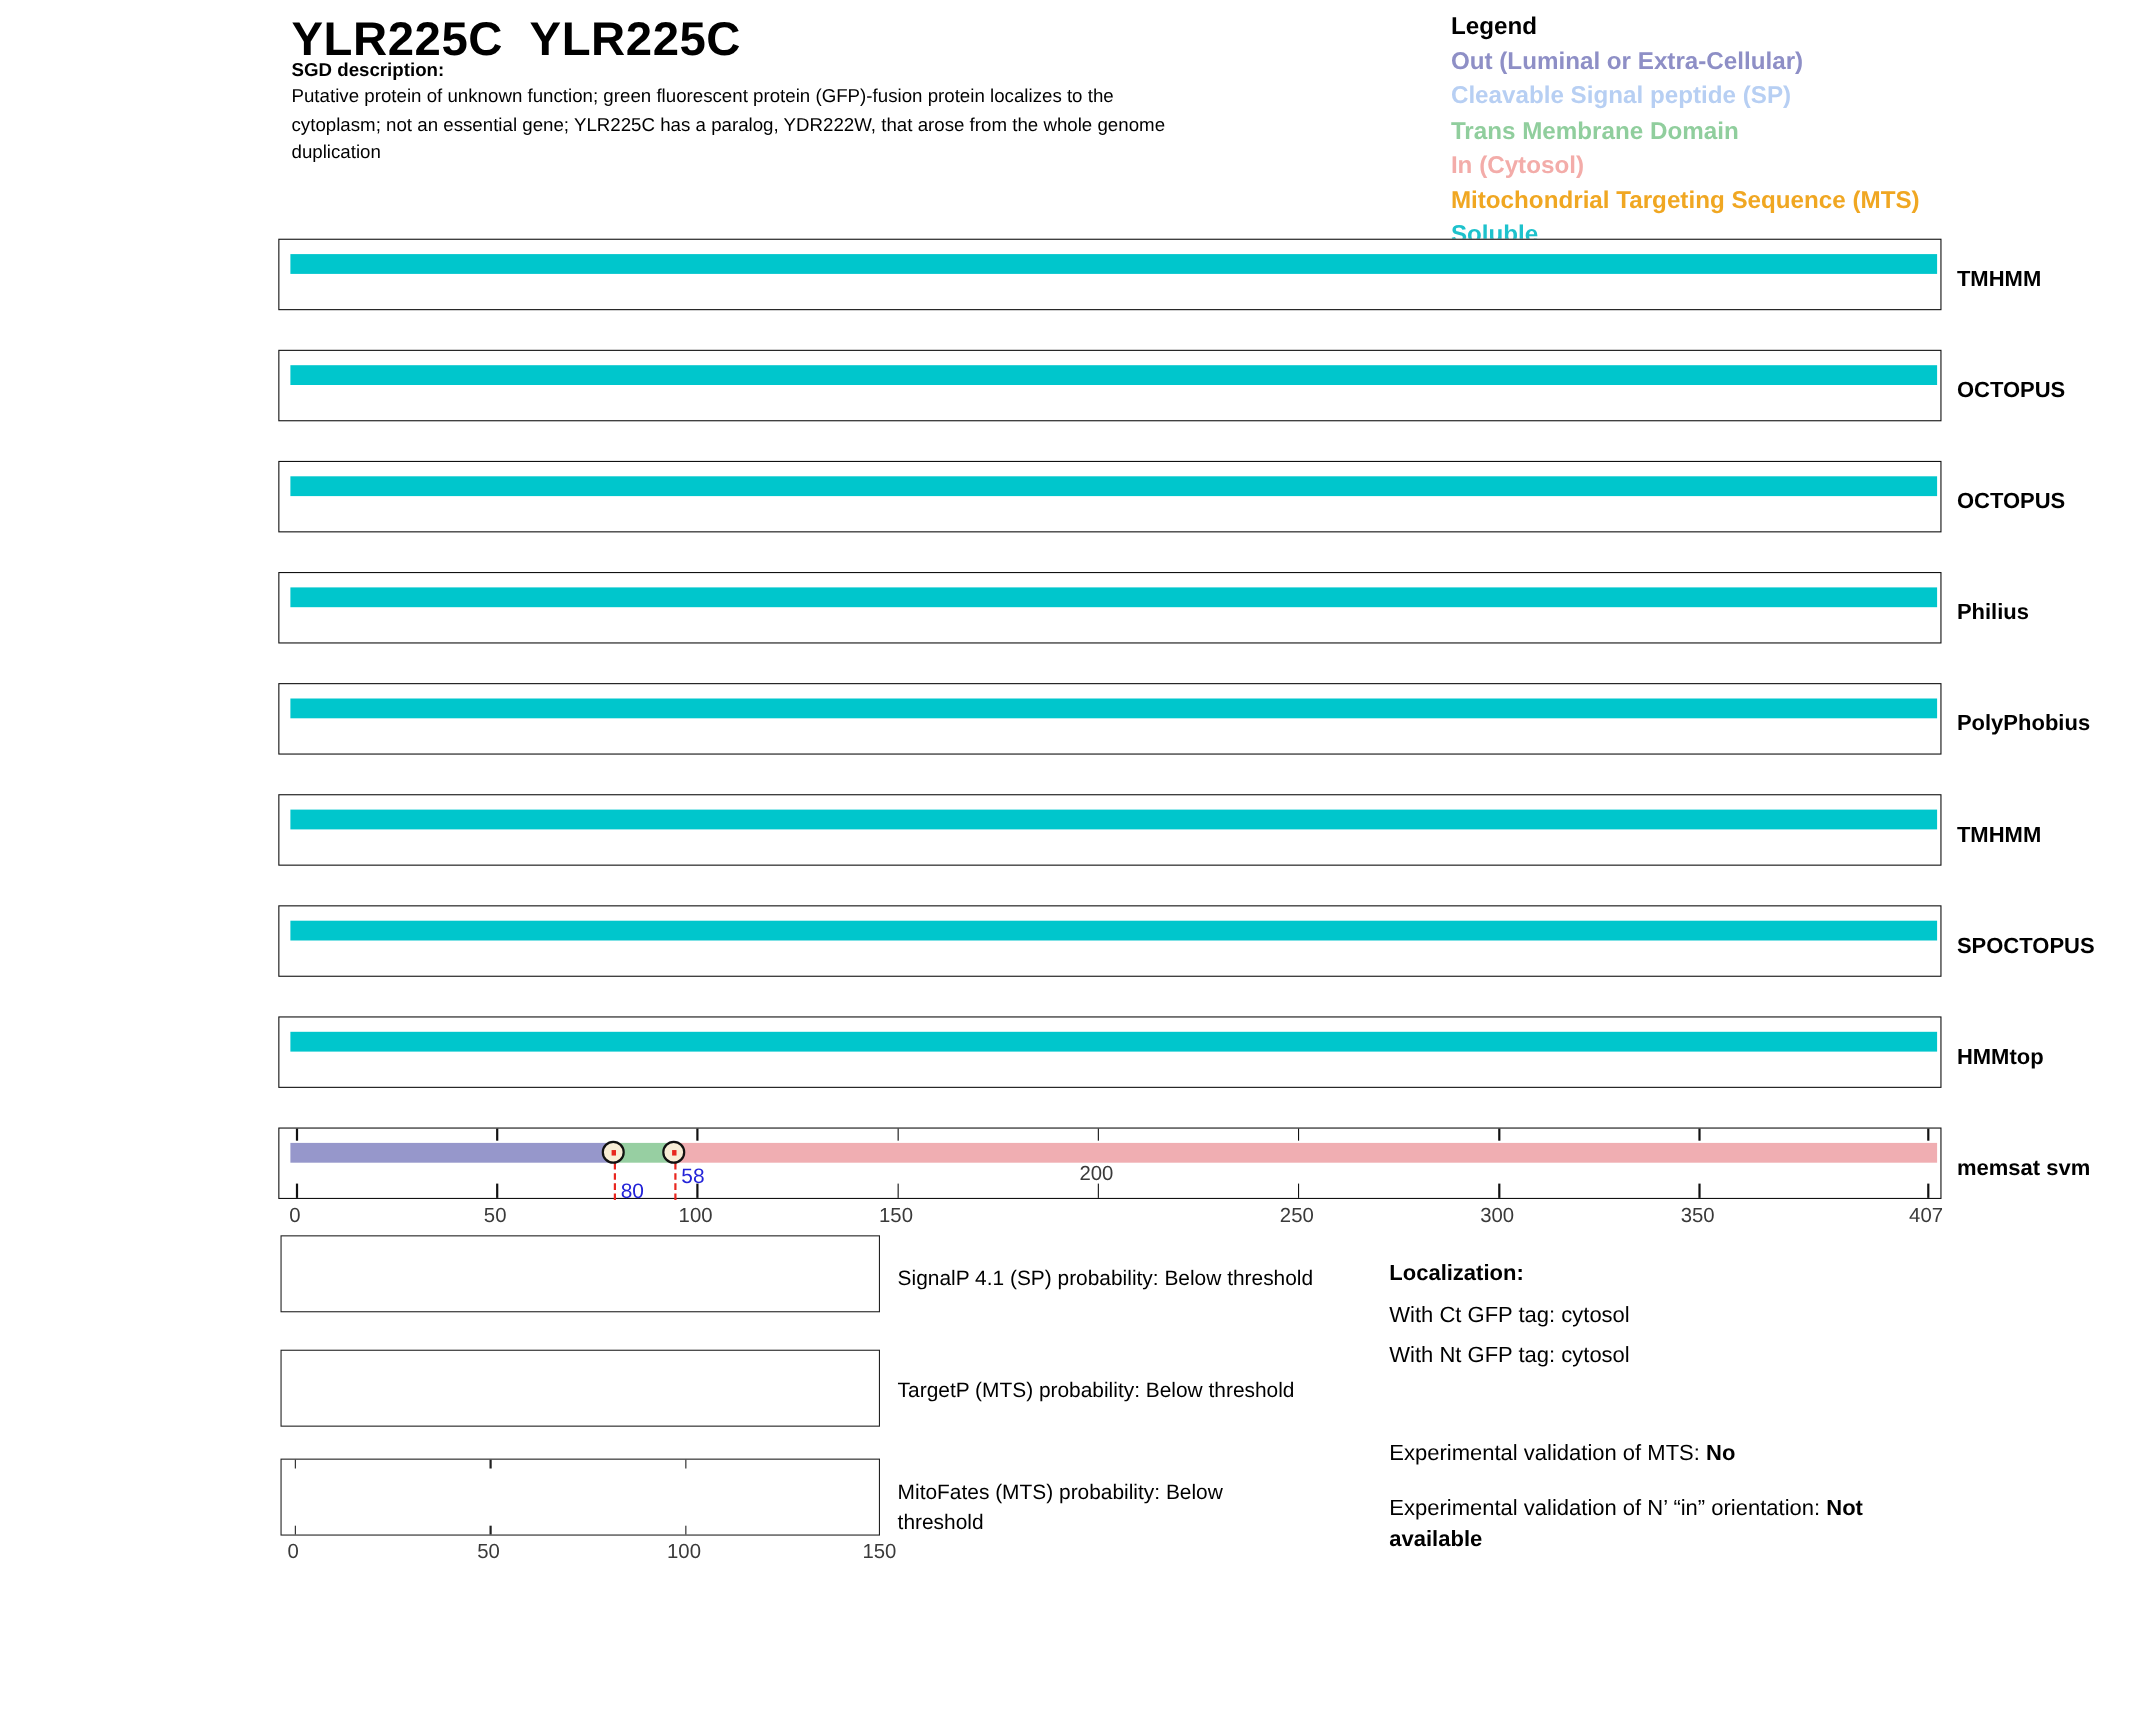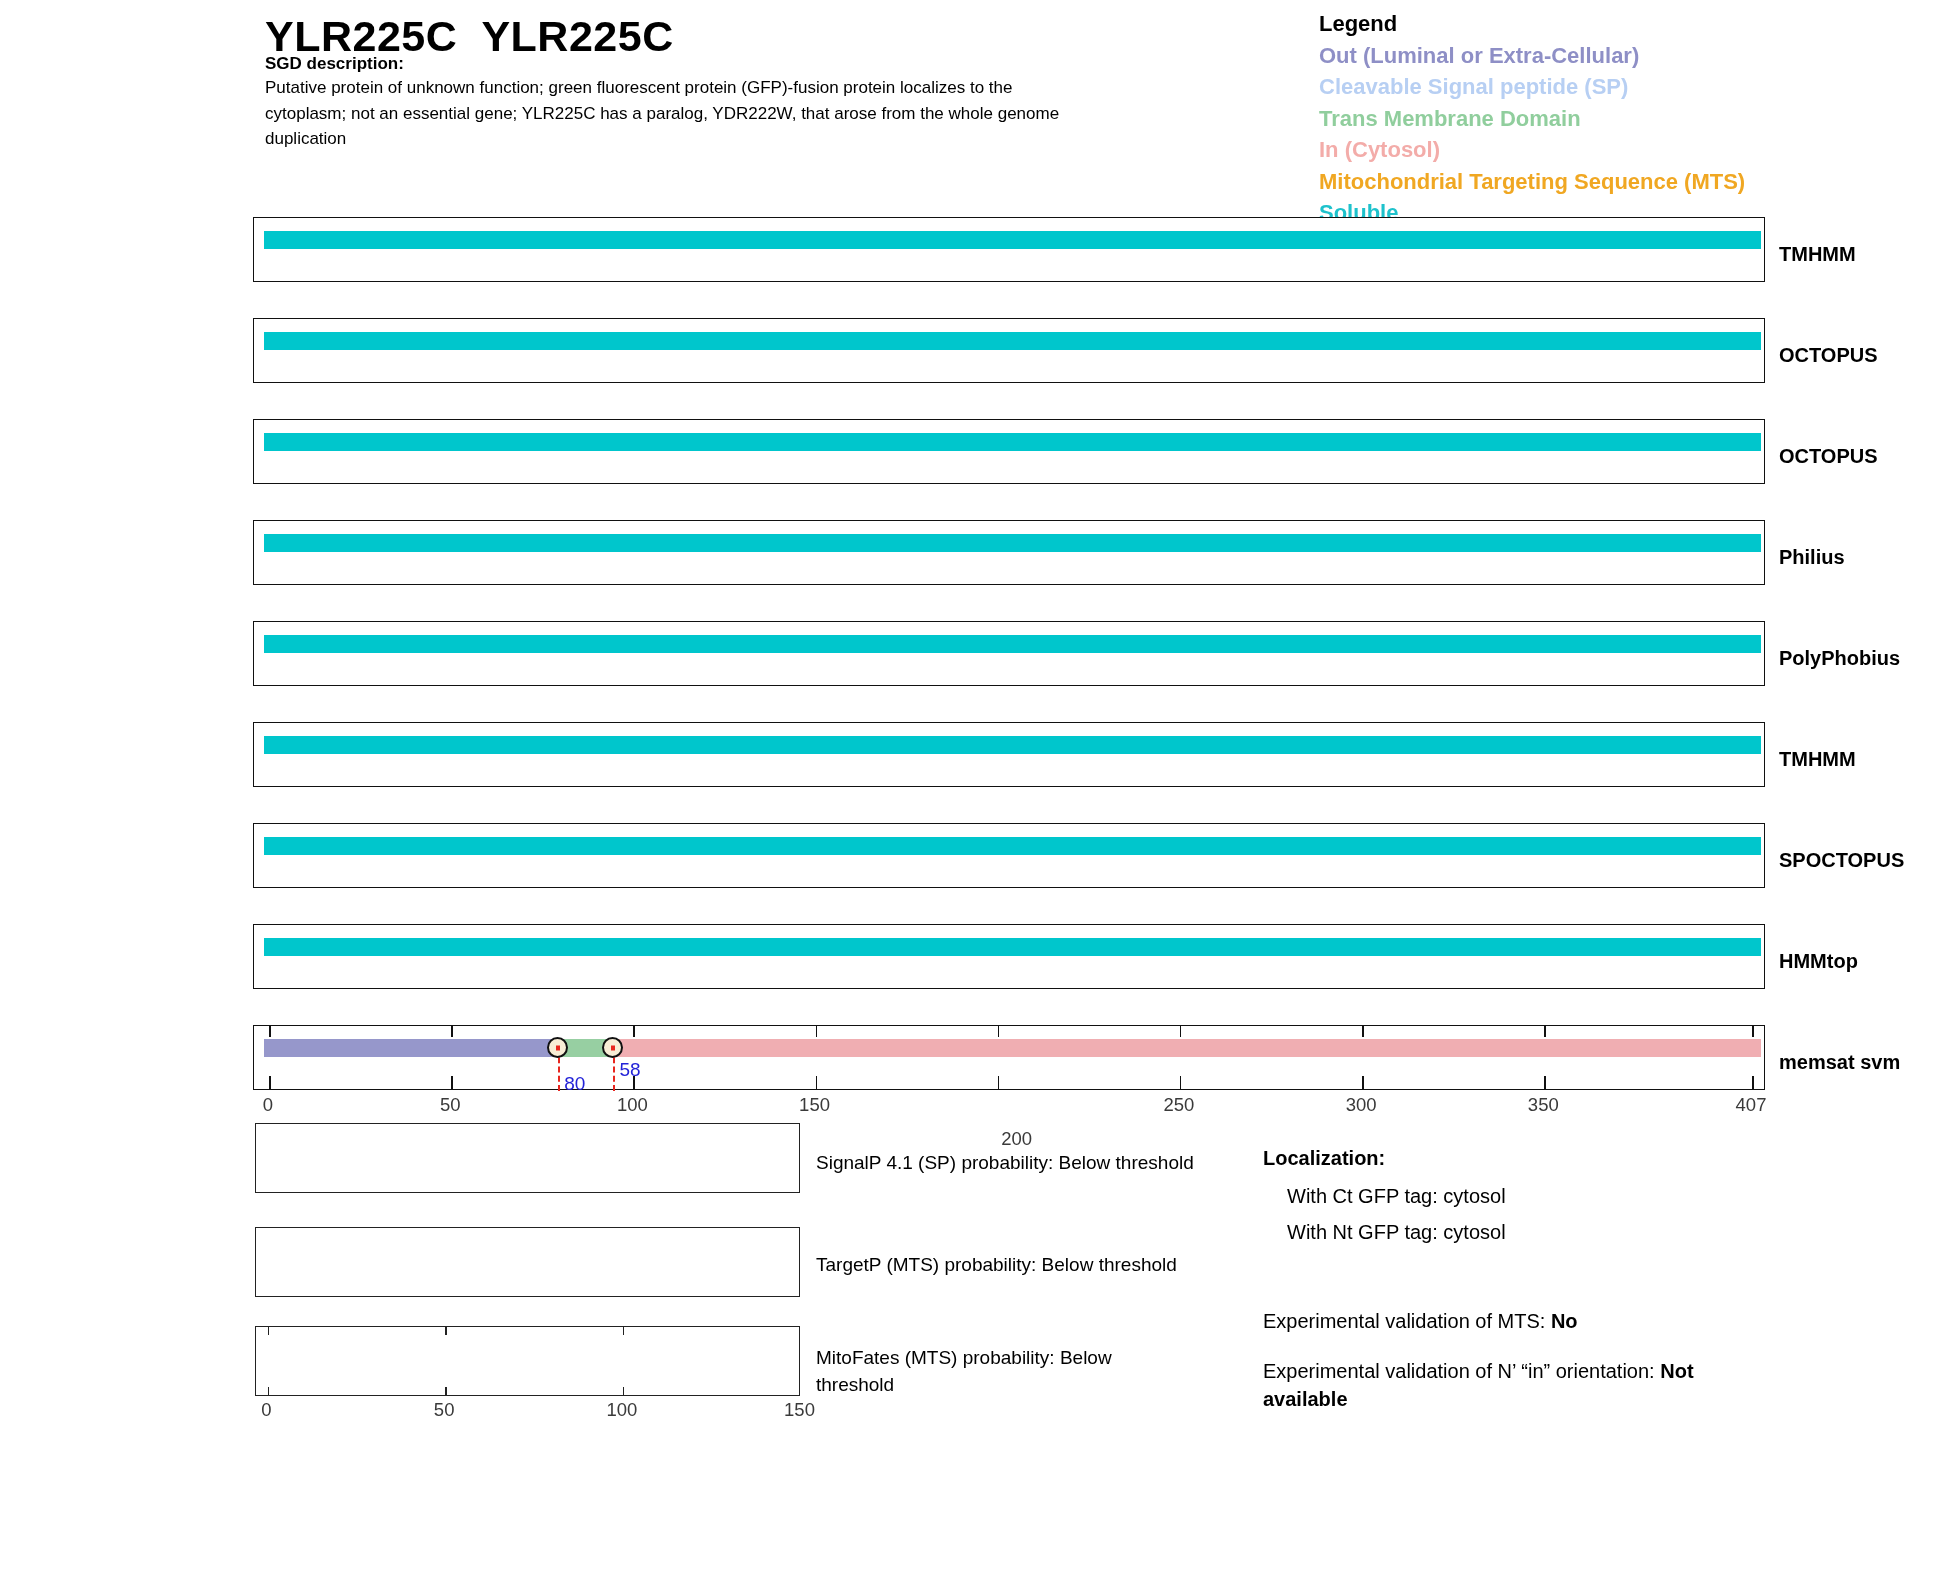--- a/index.html
+++ b/index.html
@@ -30,21 +30,21 @@
   .axis-num{position:absolute;font-size:18.5px;color:#3a3a3a;transform:translateX(-50%);white-space:nowrap;}
   
   .prob-box{position:absolute;left:255px;width:545px;height:70px;border:1.4px solid #222;box-sizing:border-box;background:#fff;}
   .prob-tick-t{position:absolute;top:0;width:1.5px;height:8px;background:#222;}
   .prob-tick-b{position:absolute;bottom:0;width:1.5px;height:8px;background:#222;}
   .prob-label{position:absolute;left:816px;font-size:19px;line-height:27px;}
   .prob-label.wrap{width:345px;}
   
   #info{left:1263px;top:1147px;width:530px;font-size:20px;}
   #info .loc-title{font-weight:bold;margin-bottom:16px;}
-  #info .loc-line{margin-bottom:15px;line-height:21px;margin-left:24px;}
+  #info .loc-line{margin-bottom:15px;line-height:21px;}
   #info .gap1{height:49px;}
   #info .gap2{height:22px;}
   #info .val-line{line-height:28px;}
   #info b{font-weight:bold;}
 </style>
 </head>
 <body>
 
 <div id="canvas">
 
@@ -131,21 +131,21 @@
         <div class="marker-label" style="left: 365.423px; top: 33px; color: rgb(35, 35, 216);">58</div>
       </div>
       <div class="track-label" style="top: 1051px;">memsat svm</div>
     </div>
 
   <div id="main-axis">
       <div class="axis-num abs" style="left: 268px; top: 1094px;">0</div>
       <div class="axis-num abs" style="left: 450.187px; top: 1094px;">50</div>
       <div class="axis-num abs" style="left: 632.373px; top: 1094px;">100</div>
       <div class="axis-num abs" style="left: 814.56px; top: 1094px;">150</div>
-      <div class="axis-num abs" style="left: 996.747px; top: 1128px; margin-left: 20px;">200</div>
+      <div class="axis-num abs" style="left: 996.747px; top: 1056px;">200</div>
       <div class="axis-num abs" style="left: 1178.93px; top: 1094px;">250</div>
       <div class="axis-num abs" style="left: 1361.12px; top: 1094px;">300</div>
       <div class="axis-num abs" style="left: 1543.31px; top: 1094px;">350</div>
       <div class="axis-num abs" style="left: 1751px; top: 1094px;">407</div>
     </div>
 
   <div id="prob-plots">
       <div class="prob-box" style="top: 1123px;"></div>
       <div class="prob-label abs" style="top: 1149px;">SignalP 4.1 (SP) probability: Below threshold</div>
       <div class="prob-box" style="top: 1227px;"></div>

